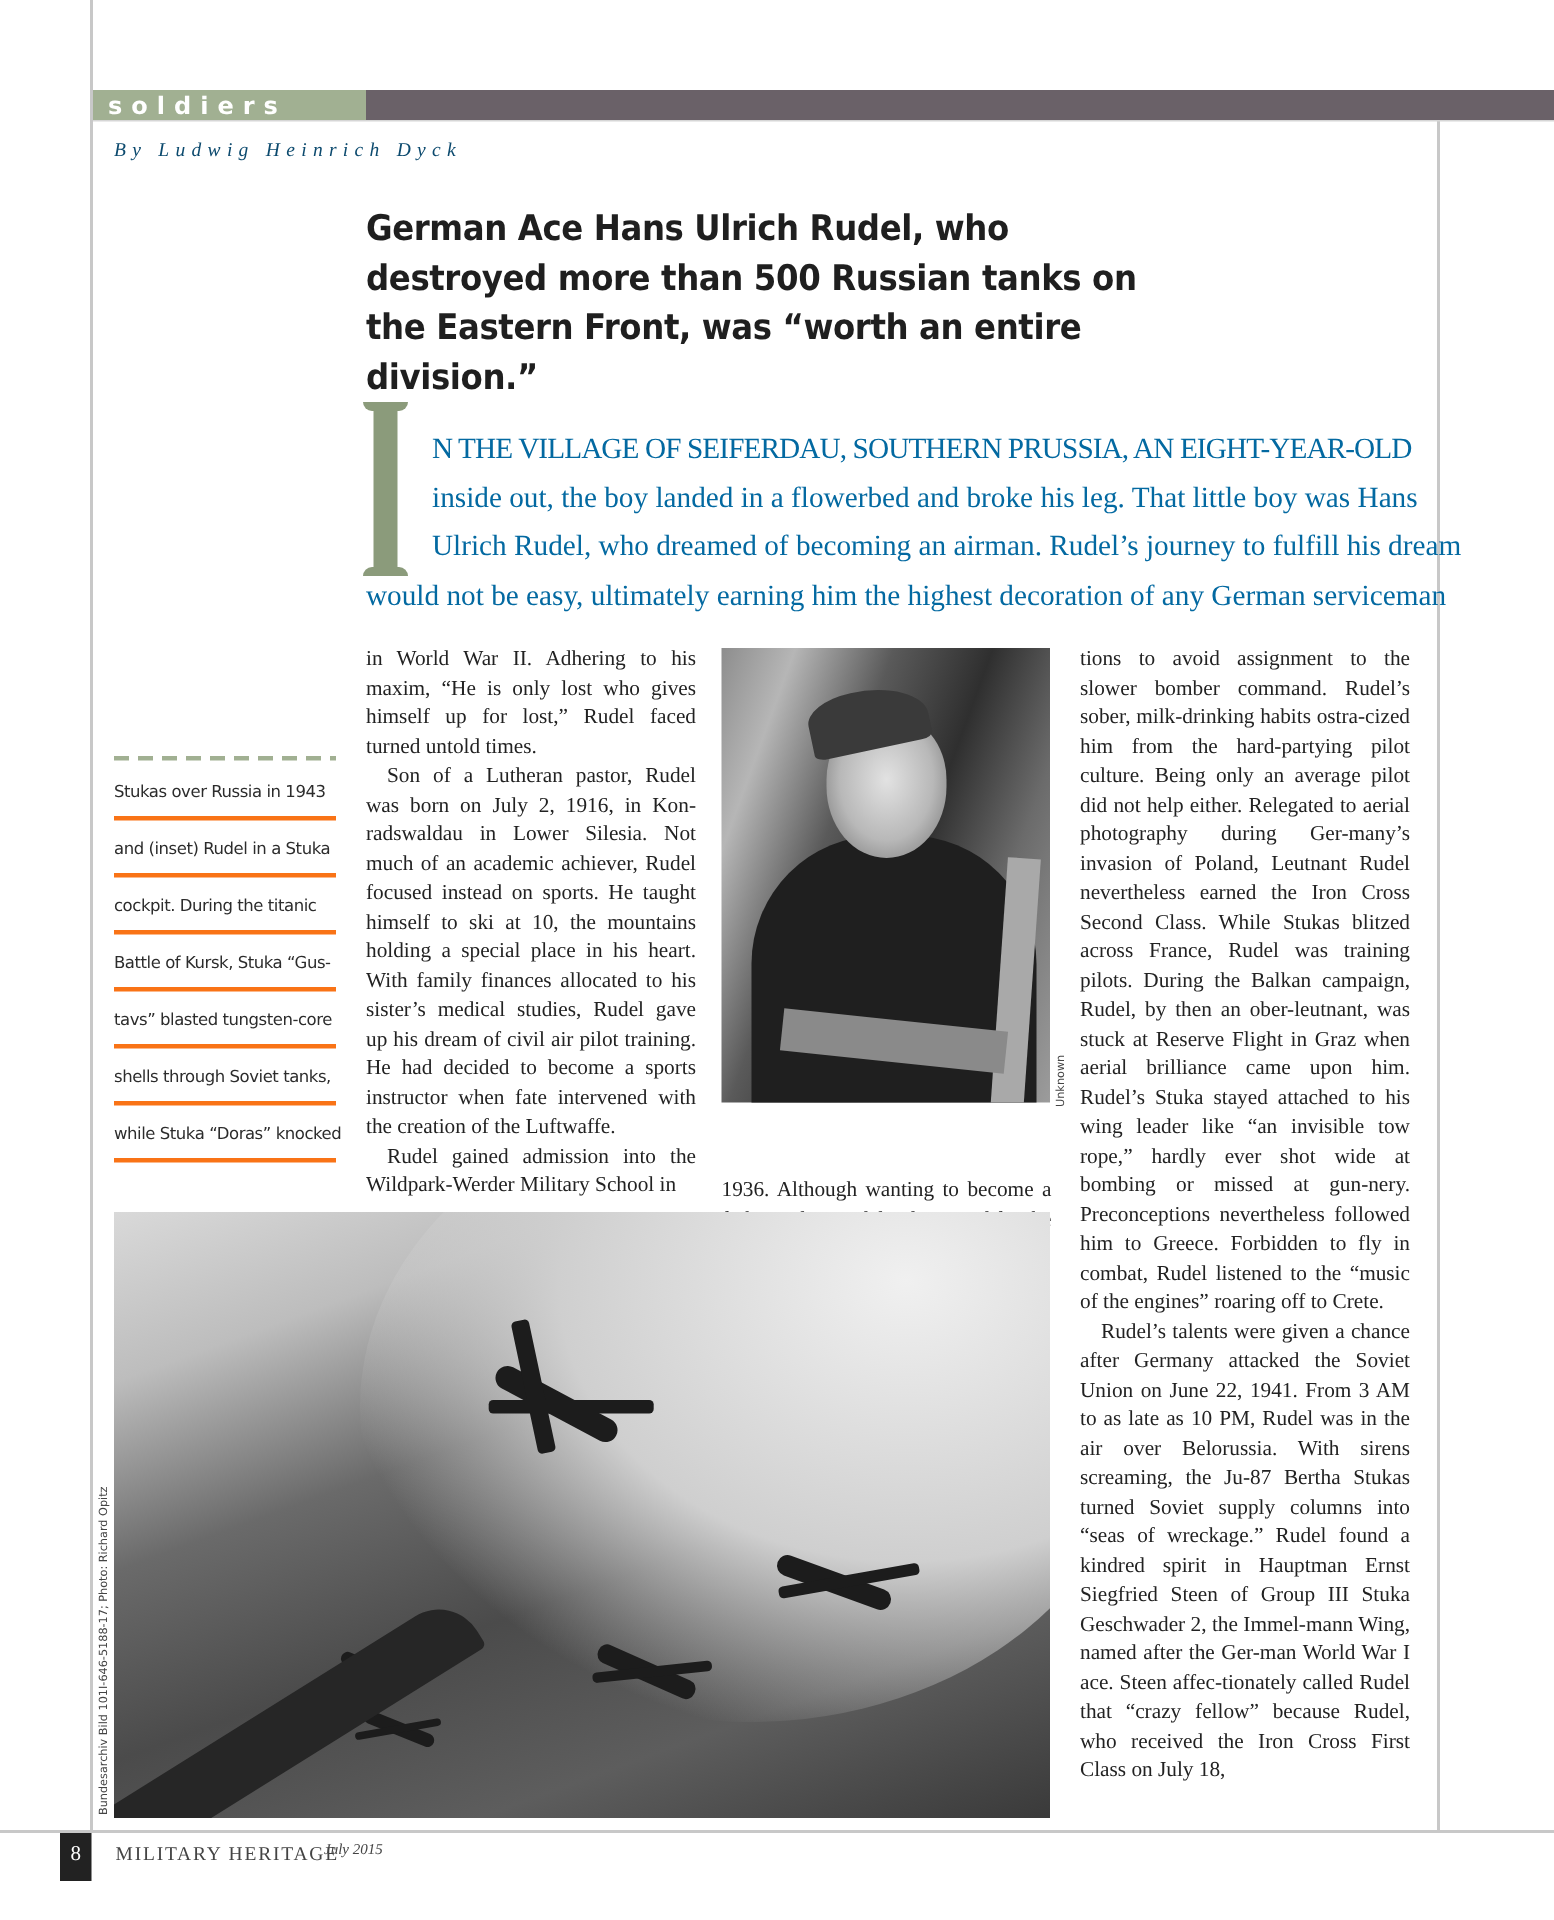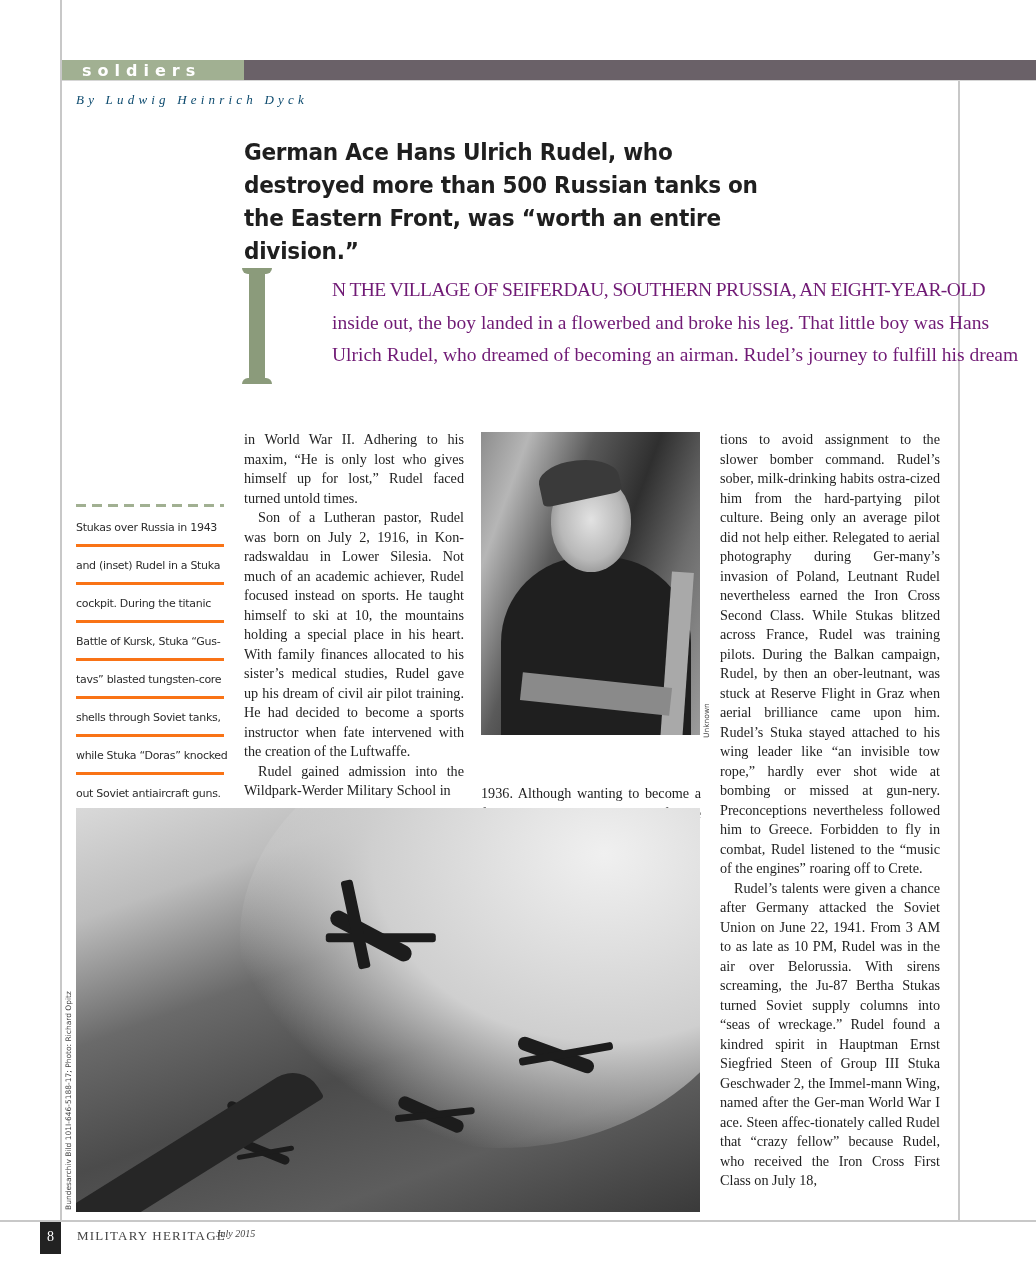--- a/index.html
+++ b/index.html
@@ -6,37 +6,37 @@
     body { width: 1036px; height: 1280px; position: relative; overflow: hidden;
            font-family: "Liberation Serif", "DejaVu Serif", serif; color: #1e1e1e; }
 
     .page-left-rule { position: absolute; left: 60px; top: 0; width: 2px; height: 1222px; background: #c8c8c8; }
     .page-right-rule { position: absolute; left: 958px; top: 80px; width: 2px; height: 1142px; background: #c8c8c8; }
     .page-bottom-rule { position: absolute; left: 0; top: 1220px; width: 1036px; height: 2px; background: #c8c8c8; }
 
     .section-bar { position: absolute; left: 62px; top: 60px; width: 974px; height: 20px; background: #6a6168; }
     .section-tag { position: absolute; left: 62px; top: 60px; width: 182px; height: 20px; background: #a1b092;
                    color: #ffffff; font-family: "DejaVu Sans", sans-serif; font-weight: bold;
-                   font-size: 16px; letter-spacing: 6px; line-height: 21px; padding-left: 20px; box-sizing: border-box; }
+                   font-size: 16px; letter-spacing: 6px; line-height: 21px; padding-left: 10px; box-sizing: border-box; }
     .bar-underline { position: absolute; left: 62px; top: 80px; width: 974px; height: 1px; background: #d6d6d6; }
 
     .byline { position: absolute; left: 76px; top: 92px; font-style: italic; font-size: 13px; letter-spacing: 4.2px; color: #0c4a6e; }
 
     .headline { position: absolute; left: 244px; top: 136px; width: 580px;
                 font-family: "DejaVu Sans", sans-serif; font-weight: bold; font-size: 23.5px; line-height: 33px;
                 color: #1f1f1f; letter-spacing: -0.3px; transform: scaleX(0.92); transform-origin: left top; }
 
     .dropcap { position: absolute; left: 240px; top: 262px; width: 36px; height: 125px; }
     .dropcap .stem { position: absolute; left: 9px; top: 8px; width: 16px; height: 112px; background: #8b9b7b; }
     .dropcap .serif-top { position: absolute; left: 2px; top: 6px; width: 30px; height: 6px; background: #8b9b7b;
                           border-radius: 0 0 6px 6px; }
     .dropcap .serif-bot { position: absolute; left: 2px; top: 116px; width: 30px; height: 6px; background: #8b9b7b;
                           border-radius: 6px 6px 0 0; }
 
-    .lead { position: absolute; left: 244px; top: 274px; width: 696px; font-size: 19.5px; line-height: 32.5px; color: #701a75; margin-left: 44px; }
+    .lead { position: absolute; left: 244px; top: 284px; width: 696px; font-size: 19.5px; line-height: 32.5px; color: #0369a1; }
     .lead-line { display: block; text-align: justify; text-align-last: justify; white-space: nowrap; }
     .lead-line.indent { padding-left: 44px; }
     .lead-line.caps { letter-spacing: -0.6px; }
 
     .col { position: absolute; font-size: 14.2px; line-height: 19.5px; color: #222; }
     .col p { margin: 0; text-align: justify; }
     .col p + p { text-indent: 14px; }
     .col-1 { left: 244px; top: 430px; width: 220px; }
     .col-2 { left: 481px; top: 741px; width: 220px; margin-top: 43px; }
     .col-3 { left: 720px; top: 430px; width: 220px; }
@@ -90,32 +90,32 @@
 <div class="dropcap" aria-label="I">
   <div class="serif-top"></div>
   <div class="stem"></div>
   <div class="serif-bot"></div>
 </div>
 
 <div class="lead">
   <span class="lead-line indent caps">N THE VILLAGE OF SEIFERDAU, SOUTHERN PRUSSIA, AN EIGHT-YEAR-OLD</span>
   <span class="lead-line indent">inside out, the boy landed in a flowerbed and broke his leg. That little boy was Hans</span>
   <span class="lead-line indent">Ulrich Rudel, who dreamed of becoming an airman. Rudel’s journey to fulfill his dream</span>
+  <span class="lead-line">would not be easy, ultimately earning him the highest decoration of any German serviceman</span>
 </div>
 
 <div class="caption">
   <div class="caption-dash"></div>
   <div class="caption-line">Stukas over Russia in 1943</div>
   <div class="caption-line">and (inset) Rudel in a Stuka</div>
   <div class="caption-line">cockpit. During the titanic</div>
   <div class="caption-line">Battle of Kursk, Stuka “Gus-</div>
   <div class="caption-line">tavs” blasted tungsten-core</div>
   <div class="caption-line">shells through Soviet tanks,</div>
   <div class="caption-line">while Stuka “Doras” knocked</div>
-  <div class="caption-line">out Soviet antiaircraft guns.</div>
 </div>
 
 <div class="col col-1">
   <p>in World War II. Adhering to his maxim, “He is only lost who gives himself up for lost,” Rudel faced turned untold times.</p>
   <p>Son of a Lutheran pastor, Rudel was born on July 2, 1916, in Kon-radswaldau in Lower Silesia. Not much of an academic achiever, Rudel focused instead on sports. He taught himself to ski at 10, the mountains holding a special place in his heart. With family finances allocated to his sister’s medical studies, Rudel gave up his dream of civil air pilot training. He had decided to become a sports instructor when fate intervened with the creation of the Luftwaffe.</p>
   <p>Rudel gained admission into the Wildpark-Werder Military School in</p>
 </div>
 
 <div class="photo-inset" aria-label="Rudel smiling in a Stuka cockpit">
   <div class="jacket"></div>

